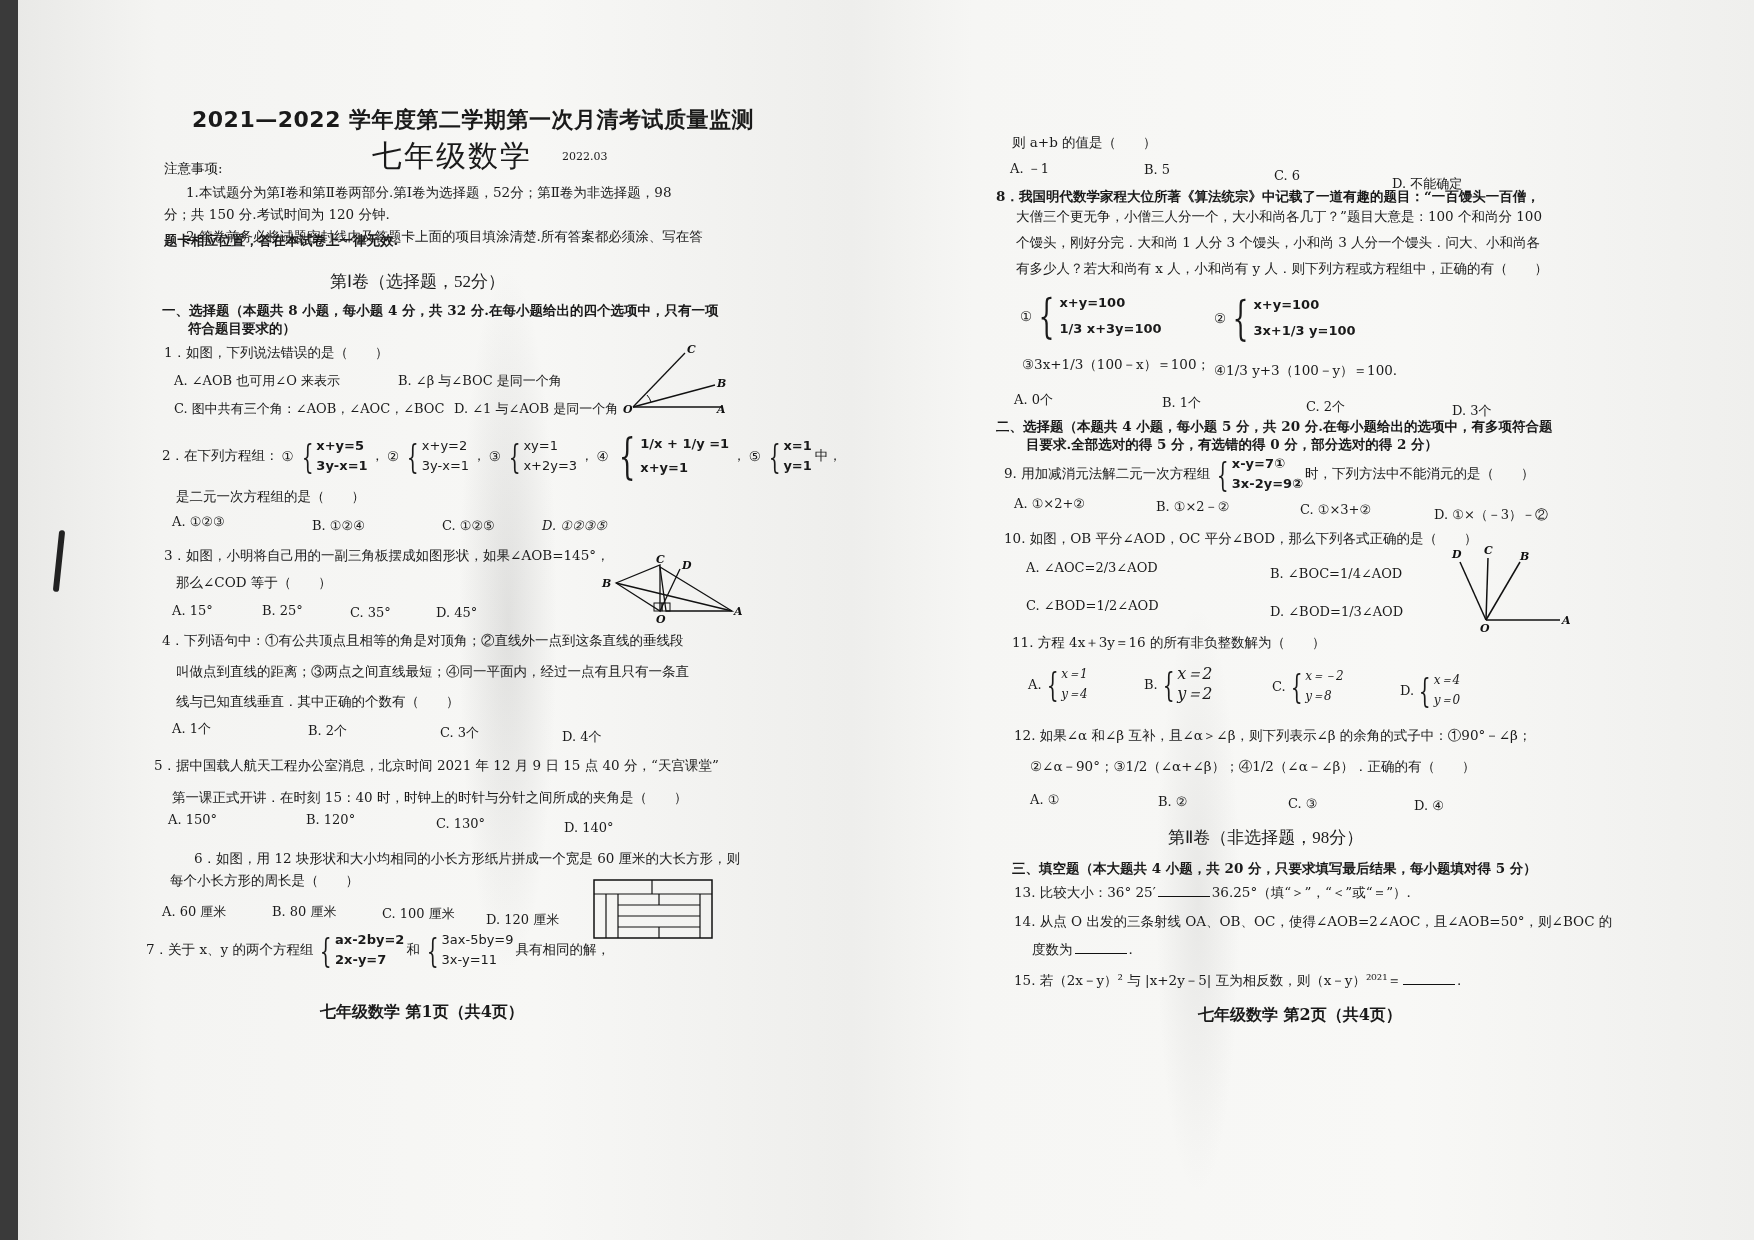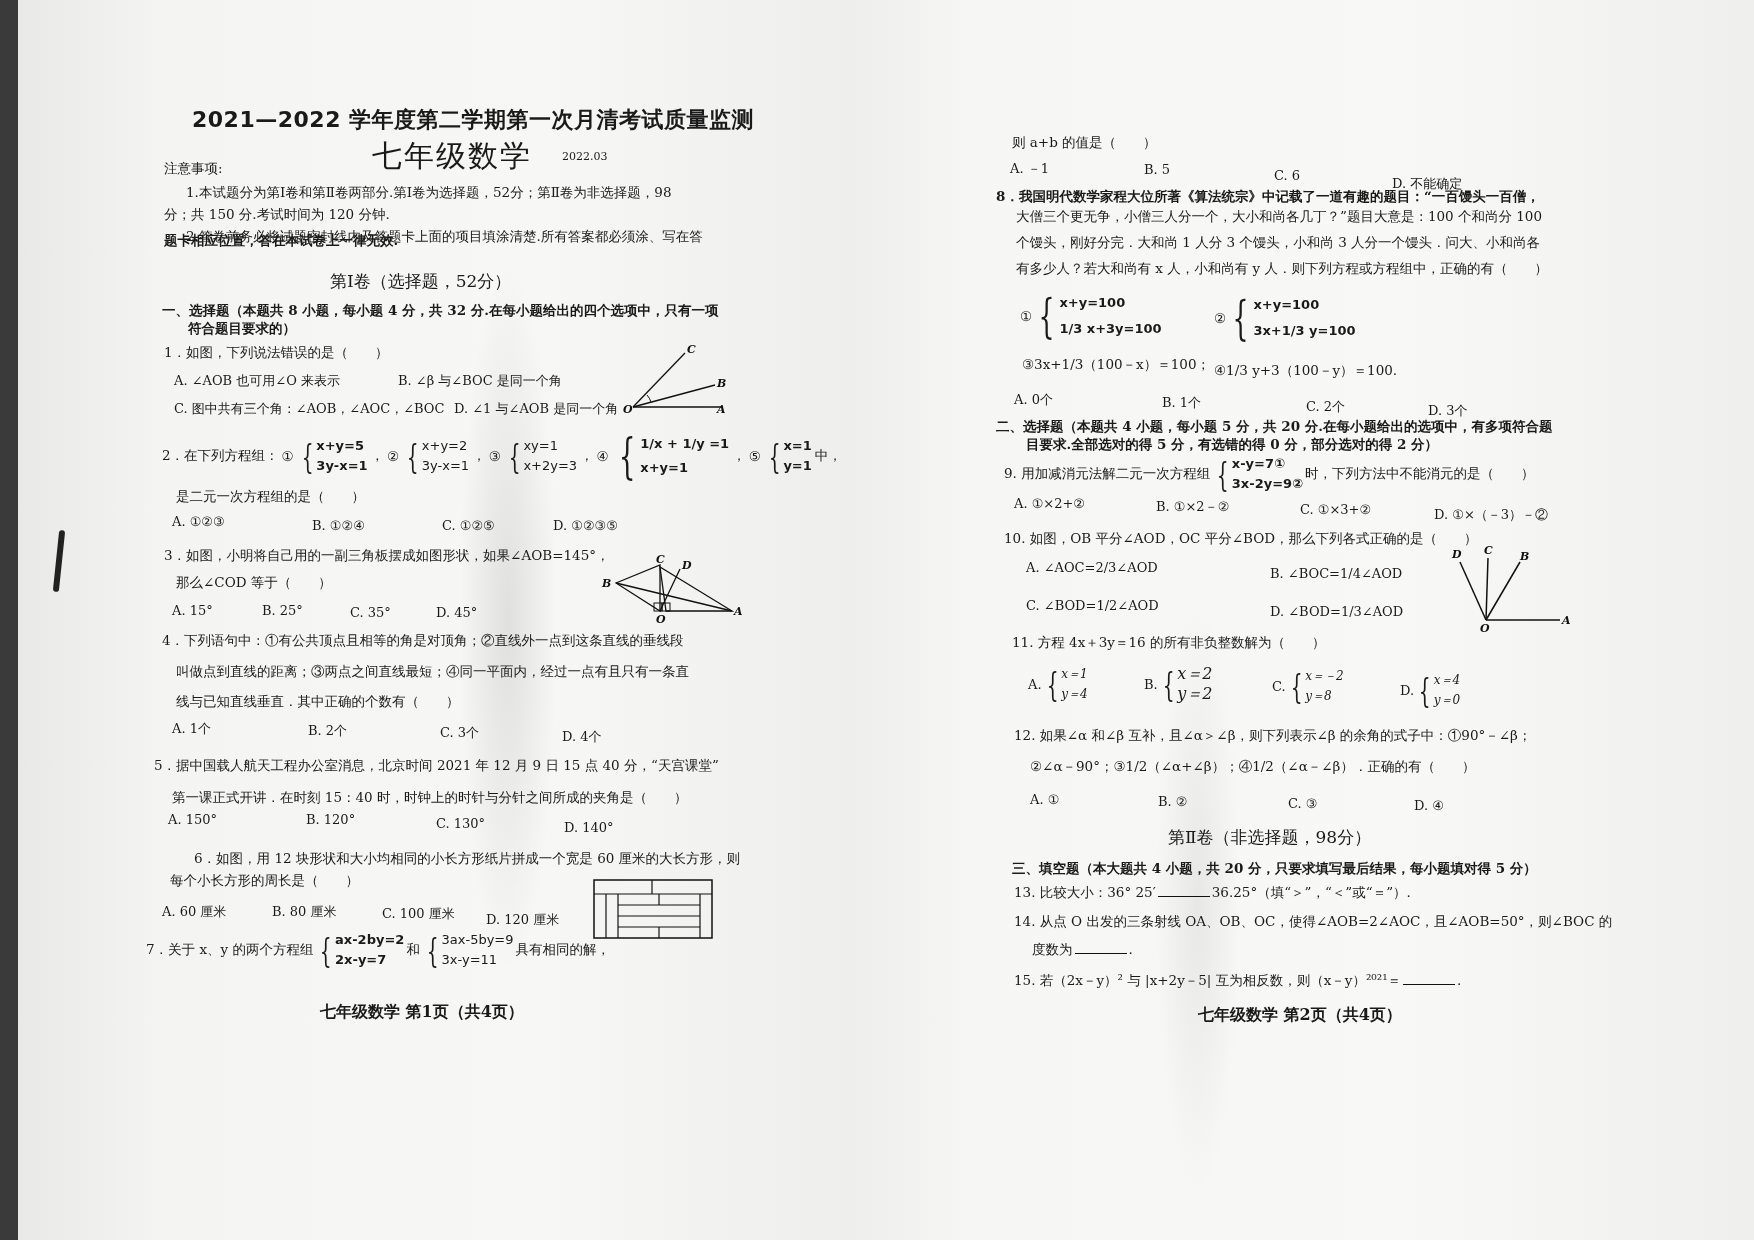--- a/index.html
+++ b/index.html
@@ -14,21 +14,21 @@
   .tab{position:absolute;left:38px;top:530px;width:6px;height:62px;background:#222;border-radius:3px;transform:rotate(6deg);}
   .page{position:absolute;top:0;}
   .p1{left:160px;width:620px;}
   .p2{left:1000px;width:600px;}
   .abs{position:absolute;white-space:nowrap;}
   .title{font-family:"DejaVu Sans","Liberation Sans",sans-serif;font-weight:bold;font-size:22px;letter-spacing:0.5px;}
   .subtitle{font-family:"DejaVu Sans","Liberation Sans",sans-serif;font-size:30px;letter-spacing:2px;}
   .small{font-size:11px;}
   .t{font-size:13.5px;}
   .b{font-weight:bold;}
-  .sec{font-size:17px;}
+  .sec{font-size:17px;font-family:Liberation Serif, serif;}
   .opt{font-size:13px;}
   .brace{display:inline-flex;align-items:center;vertical-align:middle;}
   .brace .br{font-size:34px;line-height:1;transform:scaleX(0.55);margin-right:-2px;font-family:"DejaVu Serif",serif;}
   .brace .lines{display:inline-flex;flex-direction:column;font-family:"DejaVu Sans","Liberation Sans",sans-serif;font-size:13px;line-height:20px;}
   .blank{display:inline-block;width:52px;border-bottom:1px solid #111;margin:0 2px;}
   .footer{font-size:16px;font-weight:bold;}
   svg{position:absolute;overflow:visible;}
   svg text{font-family:"DejaVu Serif",serif;font-style:italic;font-weight:bold;font-size:11px;fill:#111;}
 </style>
 </head>
@@ -111,21 +111,21 @@
           <span>x=1</span>
           <span>y=1</span>
         </span>
       </span>
     <span>中，</span>
   </div>
   <div class="abs t" style="left:16px;top:488px;">是二元一次方程组的是（　　）</div>
   <div class="abs opt" style="left:12px;top:514px;">A. ①②③</div>
   <div class="abs opt" style="left:152px;top:518px;">B. ①②④</div>
   <div class="abs opt" style="left:282px;top:518px;">C. ①②⑤</div>
-  <div class="abs opt" style="left:393px;top:518px;">D. ①②③⑤</div>
+  <div class="abs opt" style="left:382px;top:518px;font-style:italic;">D. ①②③⑤</div>
 
   <div class="abs t" style="left:4px;top:547px;">3．如图，小明将自己用的一副三角板摆成如图形状，如果∠AOB=145°，</div>
   <div class="abs t" style="left:16px;top:574px;">那么∠COD 等于（　　）</div>
   <div class="abs opt" style="left:12px;top:603px;">A. 15°</div>
   <div class="abs opt" style="left:102px;top:603px;">B. 25°</div>
   <div class="abs opt" style="left:190px;top:605px;">C. 35°</div>
   <div class="abs opt" style="left:276px;top:605px;">D. 45°</div>
   <svg style="left:438px;top:555px;" width="150" height="70">
     <polygon points="18,28 62,10 62,56" fill="none" stroke="#111" stroke-width="1.3"></polygon>
     <polygon points="62,12 68,56 134,56" fill="none" stroke="#111" stroke-width="1.3"></polygon>
@@ -231,21 +231,21 @@
   </div>
   <div class="abs t" style="left:22px;top:356px;">
     <span>③</span><span>3x+1/3（100－x）＝100；</span>
   </div>
   <div class="abs t" style="left:214px;top:362px;">
     <span>④</span><span>1/3 y+3（100－y）＝100.</span>
   </div>
   <div class="abs opt" style="left:14px;top:391px;">A. 0个</div>
   <div class="abs opt" style="left:162px;top:394px;">B. 1个</div>
   <div class="abs opt" style="left:306px;top:398px;">C. 2个</div>
-  <div class="abs opt" style="left:428px;top:402px;text-align:center;">D. 3个</div>
+  <div class="abs opt" style="left:452px;top:402px;text-align:center;">D. 3个</div>
 
   <div class="abs t b" style="left:-4px;top:418px;">二、选择题（本题共 4 小题，每小题 5 分，共 20 分.在每小题给出的选项中，有多项符合题</div>
   <div class="abs t b" style="left:26px;top:436px;">目要求.全部选对的得 5 分，有选错的得 0 分，部分选对的得 2 分）</div>
 
   <div class="abs t" style="left:4px;top:454px;display:flex;align-items:center;gap:2px;">
     <span>9. 用加减消元法解二元一次方程组</span>
     <span class="brace">
         <span class="br">{</span>
         <span class="lines b">
           <span>x-y=7①</span>

